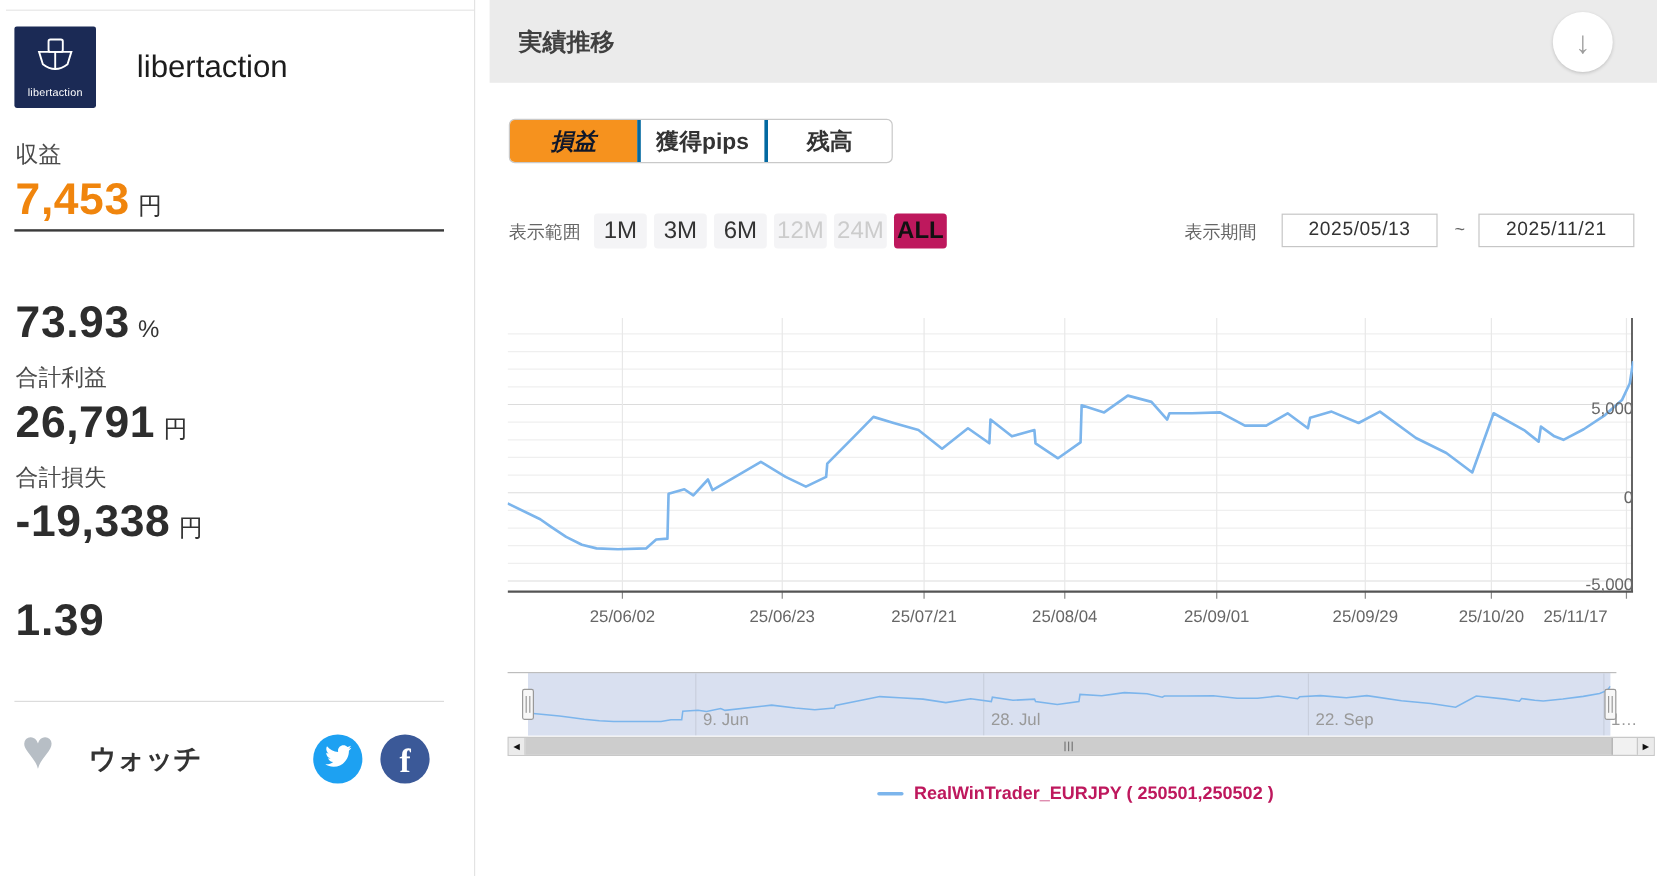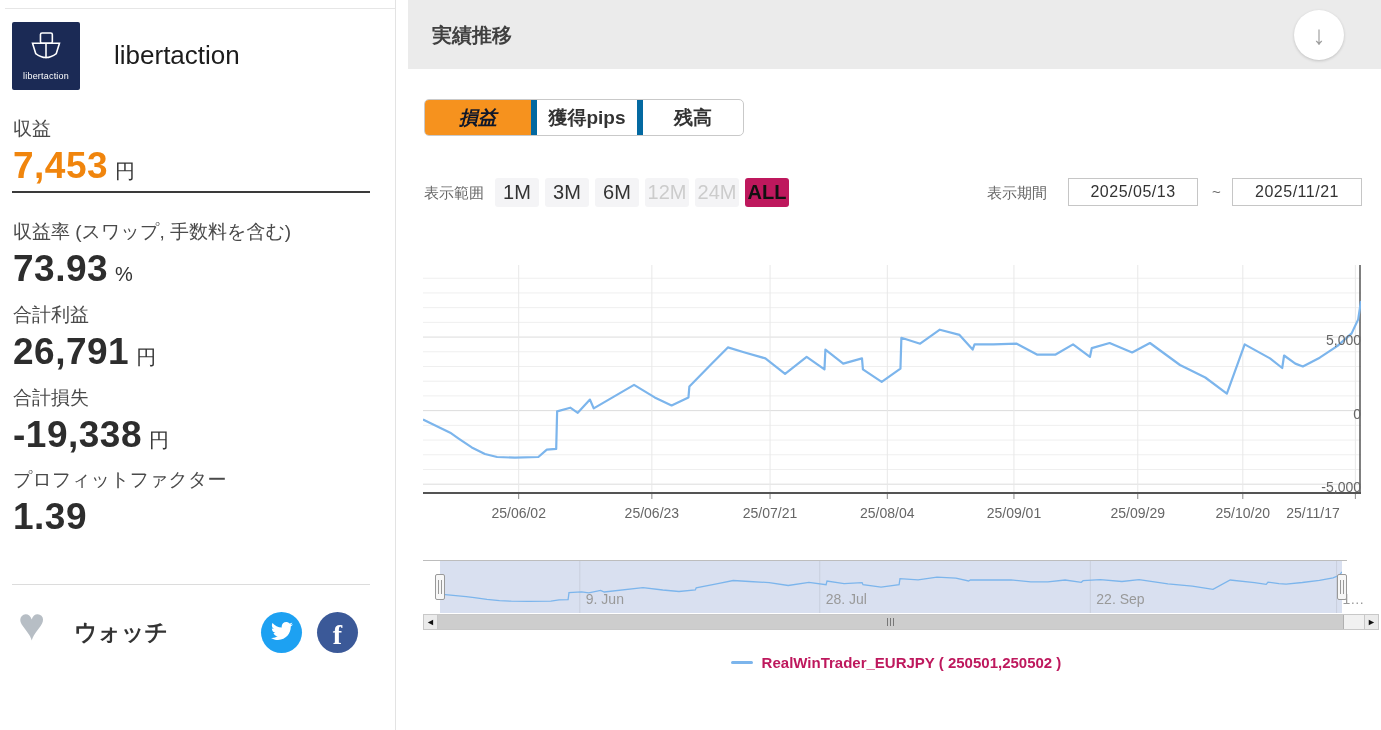--- a/index.html
+++ b/index.html
@@ -34,21 +34,21 @@
   .main-header { position:absolute; left:0; top:0; width:973px; height:69px; background:#ebebeb; }
   .main-title { position:absolute; left:24px; top:22px; font-size:20px; font-weight:bold; color:#404040; }
   .download-btn { position:absolute; right:37px; top:10px; width:50px; height:50px; border-radius:50%;
                   background:#fff; box-shadow:0 1px 3px rgba(0,0,0,.18); display:flex; align-items:center;
                   justify-content:center; cursor:pointer; }
   .download-arrow { font-size:26px; font-weight:bold; color:#9d9d9d; }
 
   .tabs { position:absolute; left:16px; top:99px; height:37px; width:320px; display:flex;
           border:1px solid #c9c9c9; border-radius:5px; overflow:hidden; background:#fff; }
   .tab { width:106px; display:flex; align-items:center; justify-content:center;
-         font-size:19px; font-weight:bold; color:#333; border-left:6px solid #0369a1; cursor:pointer; }
+         font-size:19px; font-weight:bold; color:#333; border-left:3px solid #0369a1; cursor:pointer; }
   .tab:first-child { border-left:none; }
   .tab.active { background:#f6921e; color:#0f172a;font-style:italic; }
 
   .range-label, .period-label { position:absolute; top:184px; font-size:15px; color:#666; }
   .range-label { left:16px; }
   .period-label { left:579px; }
   .rs-btn { position:absolute; top:178px; width:44px; height:29px; border:none; border-radius:3px;
             background:#f4f4f6; font-size:20px; color:#333; display:flex; align-items:center;
             justify-content:center; cursor:pointer; font-family:inherit; }
   .rs-btn.disabled { color:#ccc; cursor:default; }
@@ -110,36 +110,34 @@
     <span class="logo-word">libertaction</span>
   </div>
   <div class="profile-name">libertaction</div>
 
   <div class="stat-label" style="top:116px">収益</div>
   <div class="stat-value accent" style="top:145px">
     <span>7,453</span><span class="unit">円</span>
   </div>
   <div class="value-rule"></div>
 
-  <div class="stat-label" style="top:219px">収益率 (スワップ, 手数料を含む)</div>
   <div class="stat-value" style="top:248px">
     <span>73.93</span><span class="unit">%</span>
   </div>
 
   <div class="stat-label" style="top:302px">合計利益</div>
   <div class="stat-value" style="top:331px">
     <span>26,791</span><span class="unit">円</span>
   </div>
 
   <div class="stat-label" style="top:385px">合計損失</div>
   <div class="stat-value" style="top:414px">
     <span>-19,338</span><span class="unit">円</span>
   </div>
 
-  <div class="stat-label" style="top:467px">プロフィットファクター</div>
   <div class="stat-value" style="top:496px">
     <span>1.39</span><span class="unit"></span>
   </div>
 
   <div class="watch-divider"></div>
   <div class="heart">♥</div>
   <div class="watch-label">ウォッチ</div>
 
   <div class="social-btn twitter">
     <span>

